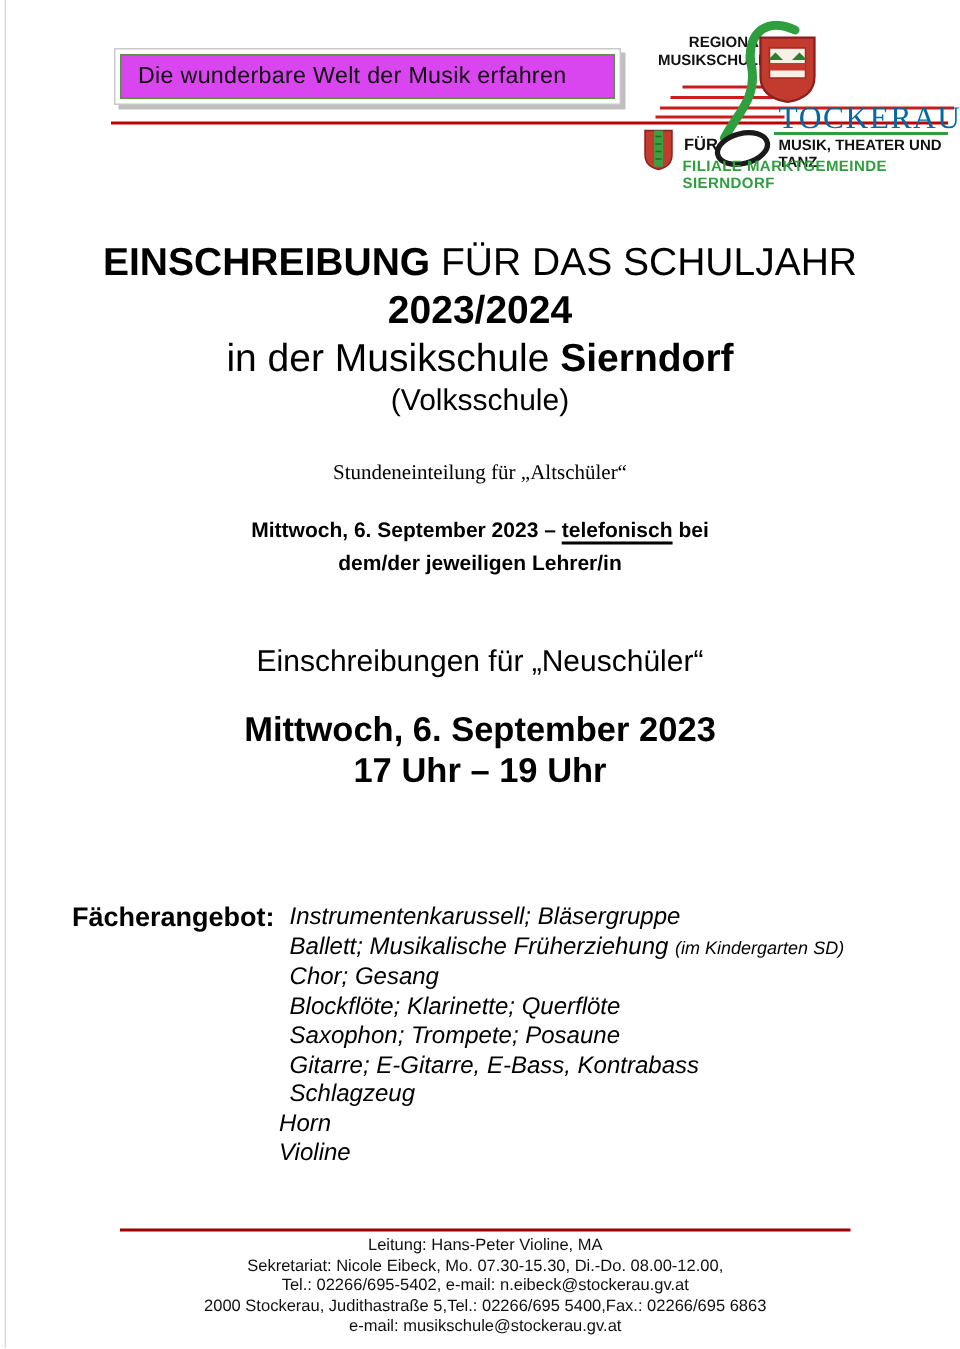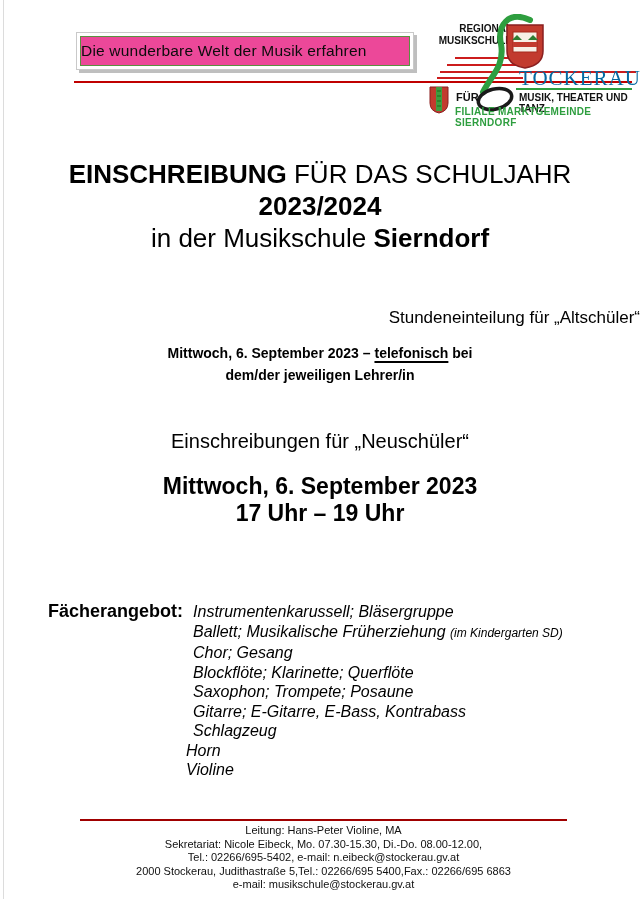--- a/index.html
+++ b/index.html
@@ -11,22 +11,22 @@
   .page-edge { position:absolute; left:3px; top:0; width:1px; height:899px; background:#dcdcdc; }
 
   
   .banner-outer {
     position:absolute; left:76px; top:32px; width:336px; height:36px;
     background:#ffffff; border:1px solid #c9c9c9;
     box-shadow:3px 3px 0 #bfbfbf;
   }
   .banner-inner {
     position:absolute; left:3px; top:3px; right:3px; bottom:3px;
-    background:#ec4899; border:1px solid #5a9140;
-    display:flex; align-items:center; 
+    background:#d946ef; border:1px solid #5a9140;
+    display:flex; align-items:center; padding-left:11px;
     font-size:15.5px; color:#0c0c0c; letter-spacing:0.2px;
   }
 
   
   .rule { position:absolute; background:#c00000; height:2px; }
   .rule-page { left:74px; top:81px; width:558px; }
   .staff1 { left:455px; top:57px;  width:66px;  background:#cc1c1c; }
   .staff2 { left:447px; top:64px;  width:76px;  background:#cc1c1c; }
   .staff3 { left:440px; top:71px;  width:196px; background:#cc1c1c; }
   .staff4 { left:437px; top:77px;  width:86px;  background:#cc1c1c; }
@@ -45,21 +45,21 @@
   .logo-filiale { position:absolute; left:455px; top:106px; font-weight:bold; font-size:10px; color:#2e9e3f; letter-spacing:0.3px; }
   .clef-svg { position:absolute; left:468px; top:14px; }
   .crest-svg { position:absolute; left:504px; top:23px; }
   .shield-svg { position:absolute; left:429px; top:86px; }
 
   
   .title-block { position:absolute; top:158px; left:0; width:100%; text-align:center; font-size:26px; line-height:32px; }
   .title-block .sub { font-size:20px; line-height:26px; }
   .b { font-weight:bold; }
 
-  .alt-heading { position:absolute; top:308px; left:0; width:100%; text-align:right; font-size:17px; }
+  .alt-heading { position:absolute; top:308px; left:0; width:100%; text-align:center; font-size:14px;font-family:Liberation Serif, serif; }
   .alt-bold { position:absolute; top:342px; left:0; width:100%; text-align:center; font-size:14px; font-weight:bold; line-height:22px; }
   .alt-bold .u { text-decoration:underline; text-decoration-thickness:2px; text-underline-offset:3px; }
 
   .neu-heading { position:absolute; top:430px; left:0; width:100%; text-align:center; font-size:20px; }
   .neu-bold { position:absolute; top:473px; left:0; width:100%; text-align:center; font-size:23px; font-weight:bold; line-height:27px; }
 
   .subjects { position:absolute; top:601px; left:48px; display:flex; align-items:flex-start; }
   .subjects-label { font-size:18px; font-weight:bold; white-space:nowrap; }
   .subjects-list { margin-left:10px; padding-top:1px; font-style:italic; font-size:16px; line-height:19.5px; }
   .subjects-list .note { font-size:12px;text-align:right; }
@@ -113,20 +113,21 @@
 
   <div class="logo-city">TOCKERAU</div>
   <div class="logo-fuer">FÜR</div>
   <div class="logo-tagline">MUSIK, THEATER UND TANZ</div>
   <div class="logo-filiale">FILIALE MARKTGEMEINDE SIERNDORF</div>
 
   <div class="title-block">
     <div><span class="b">EINSCHREIBUNG</span><span> FÜR DAS SCHULJAHR</span></div>
     <div class="b">2023/2024</div>
     <div><span>in der Musikschule </span><span class="b">Sierndorf</span></div>
+    <div class="sub">(Volksschule)</div>
   </div>
 
   <div class="alt-heading">Stundeneinteilung für „Altschüler“</div>
   <div class="alt-bold">
     <div><span>Mittwoch, 6. September 2023 – </span><span class="u">telefonisch</span><span> bei</span></div>
     <div>dem/der jeweiligen Lehrer/in</div>
   </div>
 
   <div class="neu-heading">Einschreibungen für „Neuschüler“</div>
   <div class="neu-bold">

